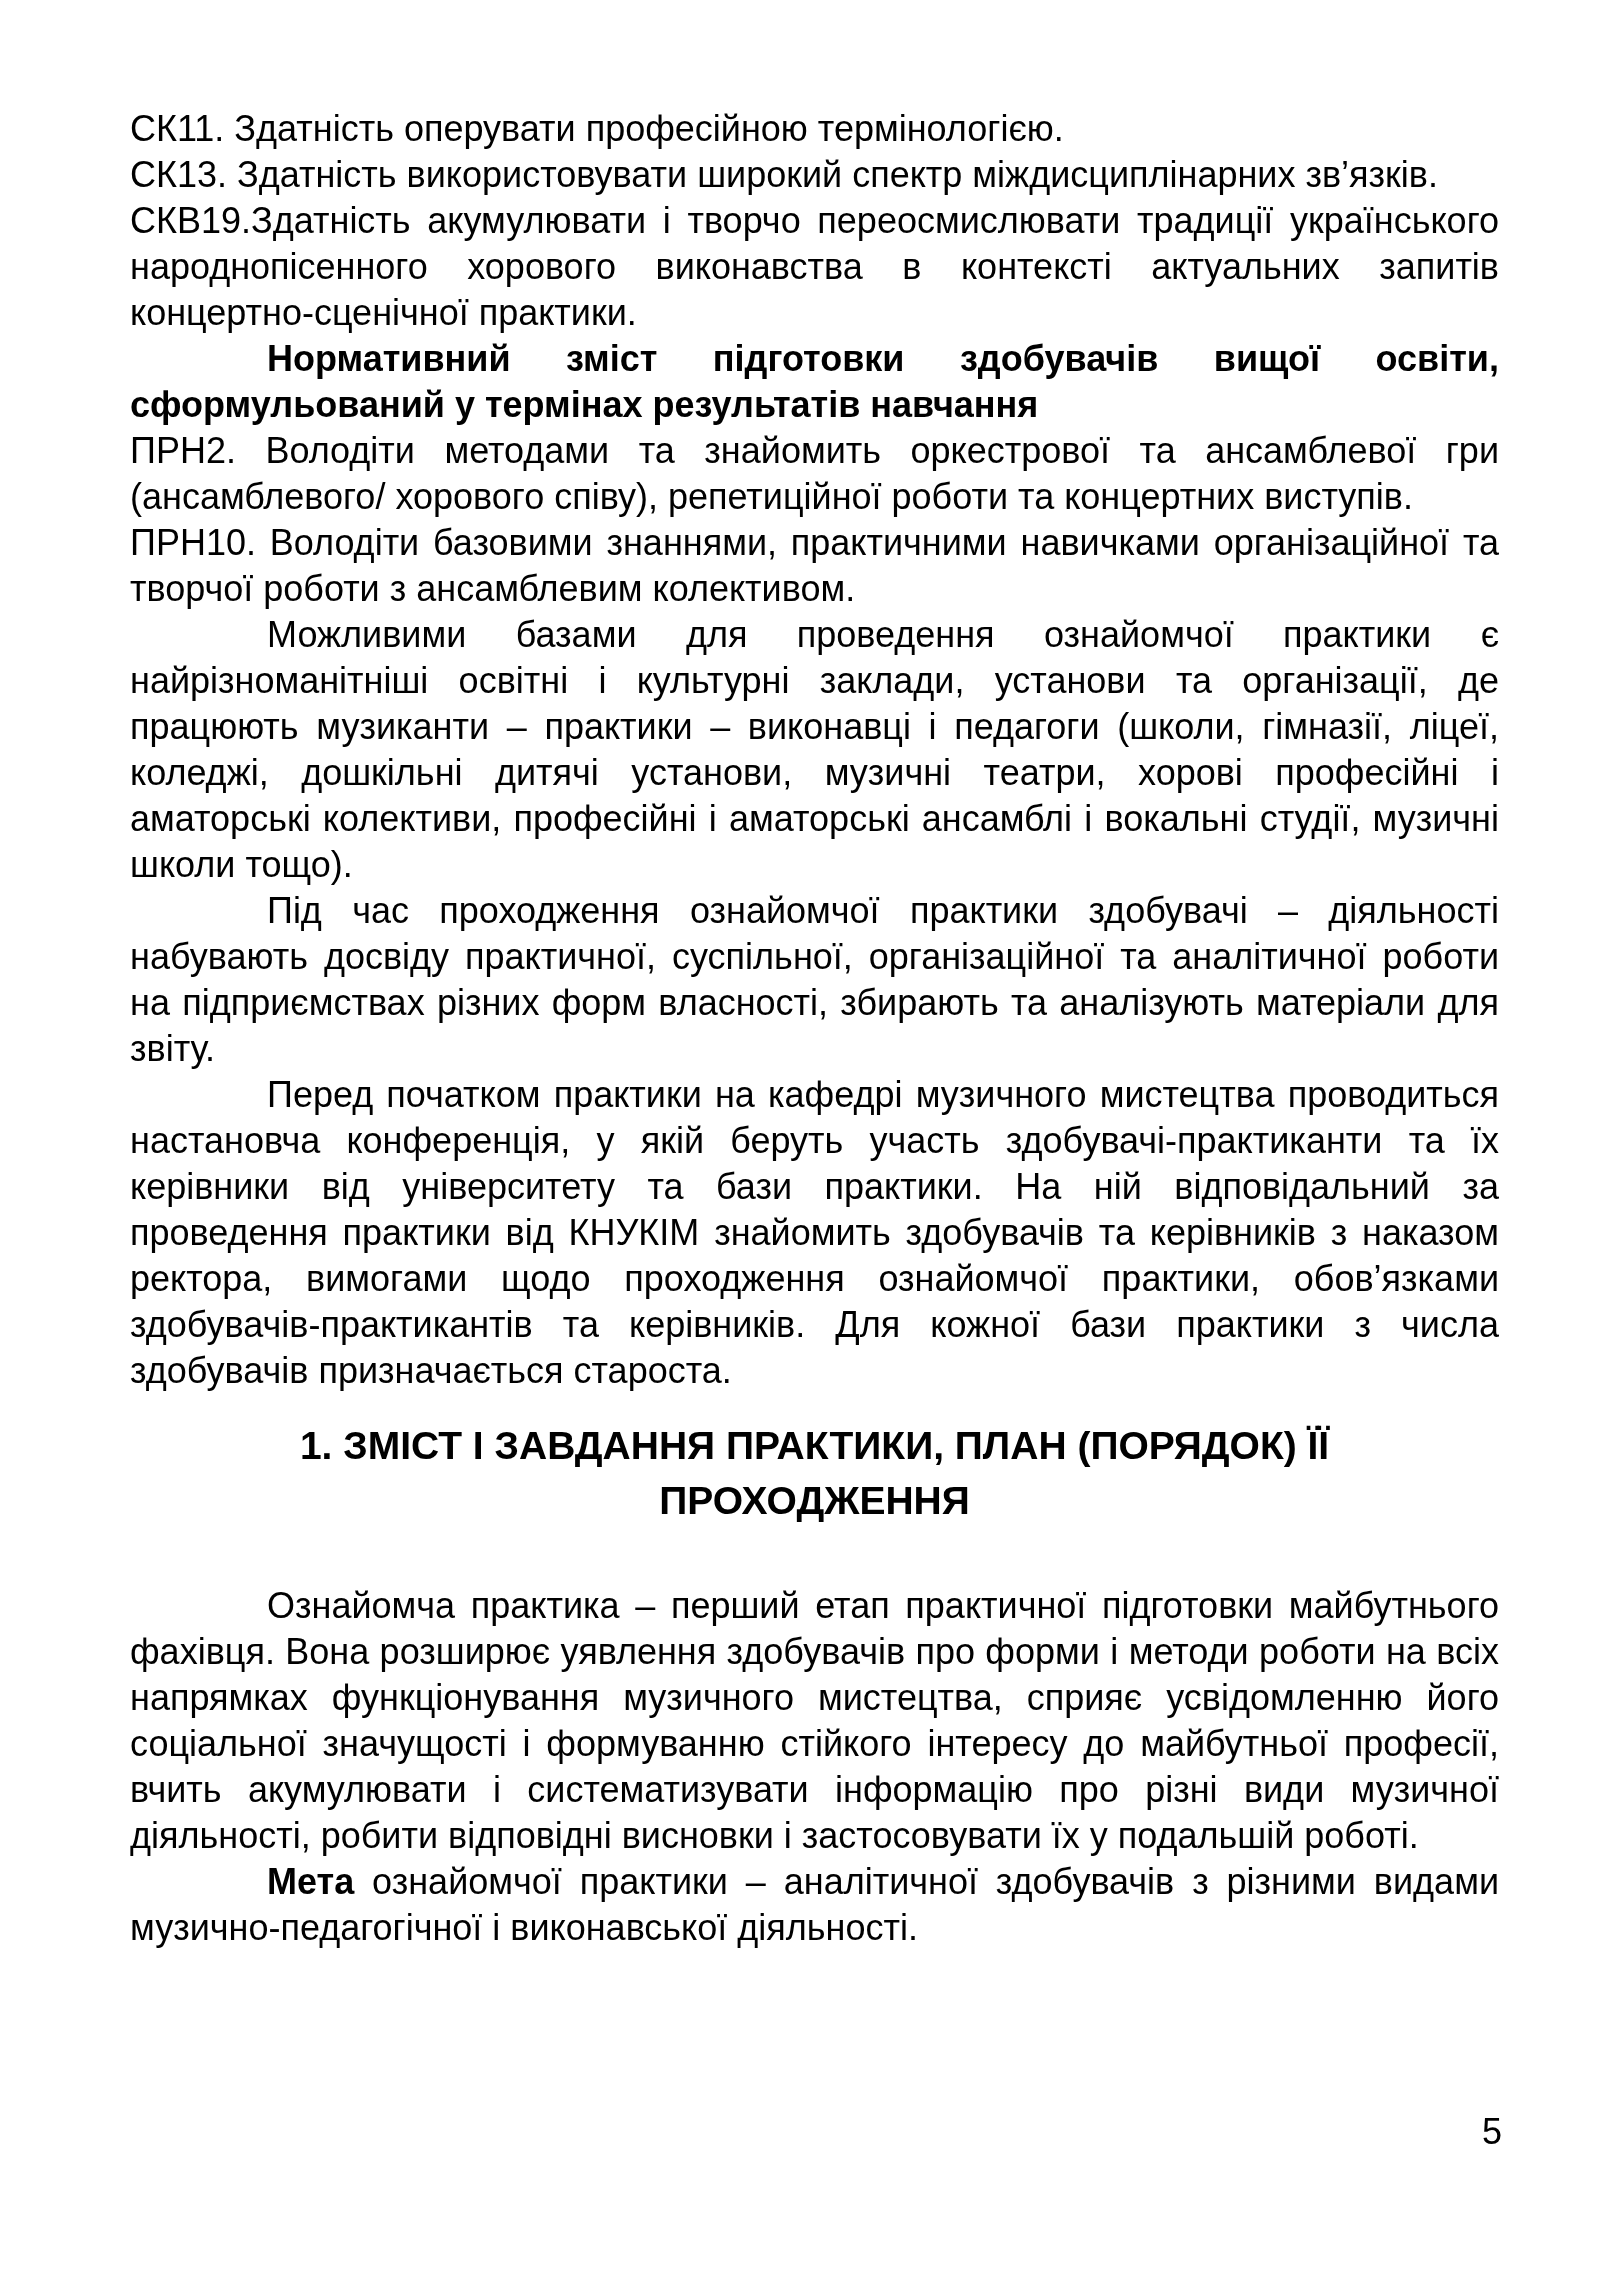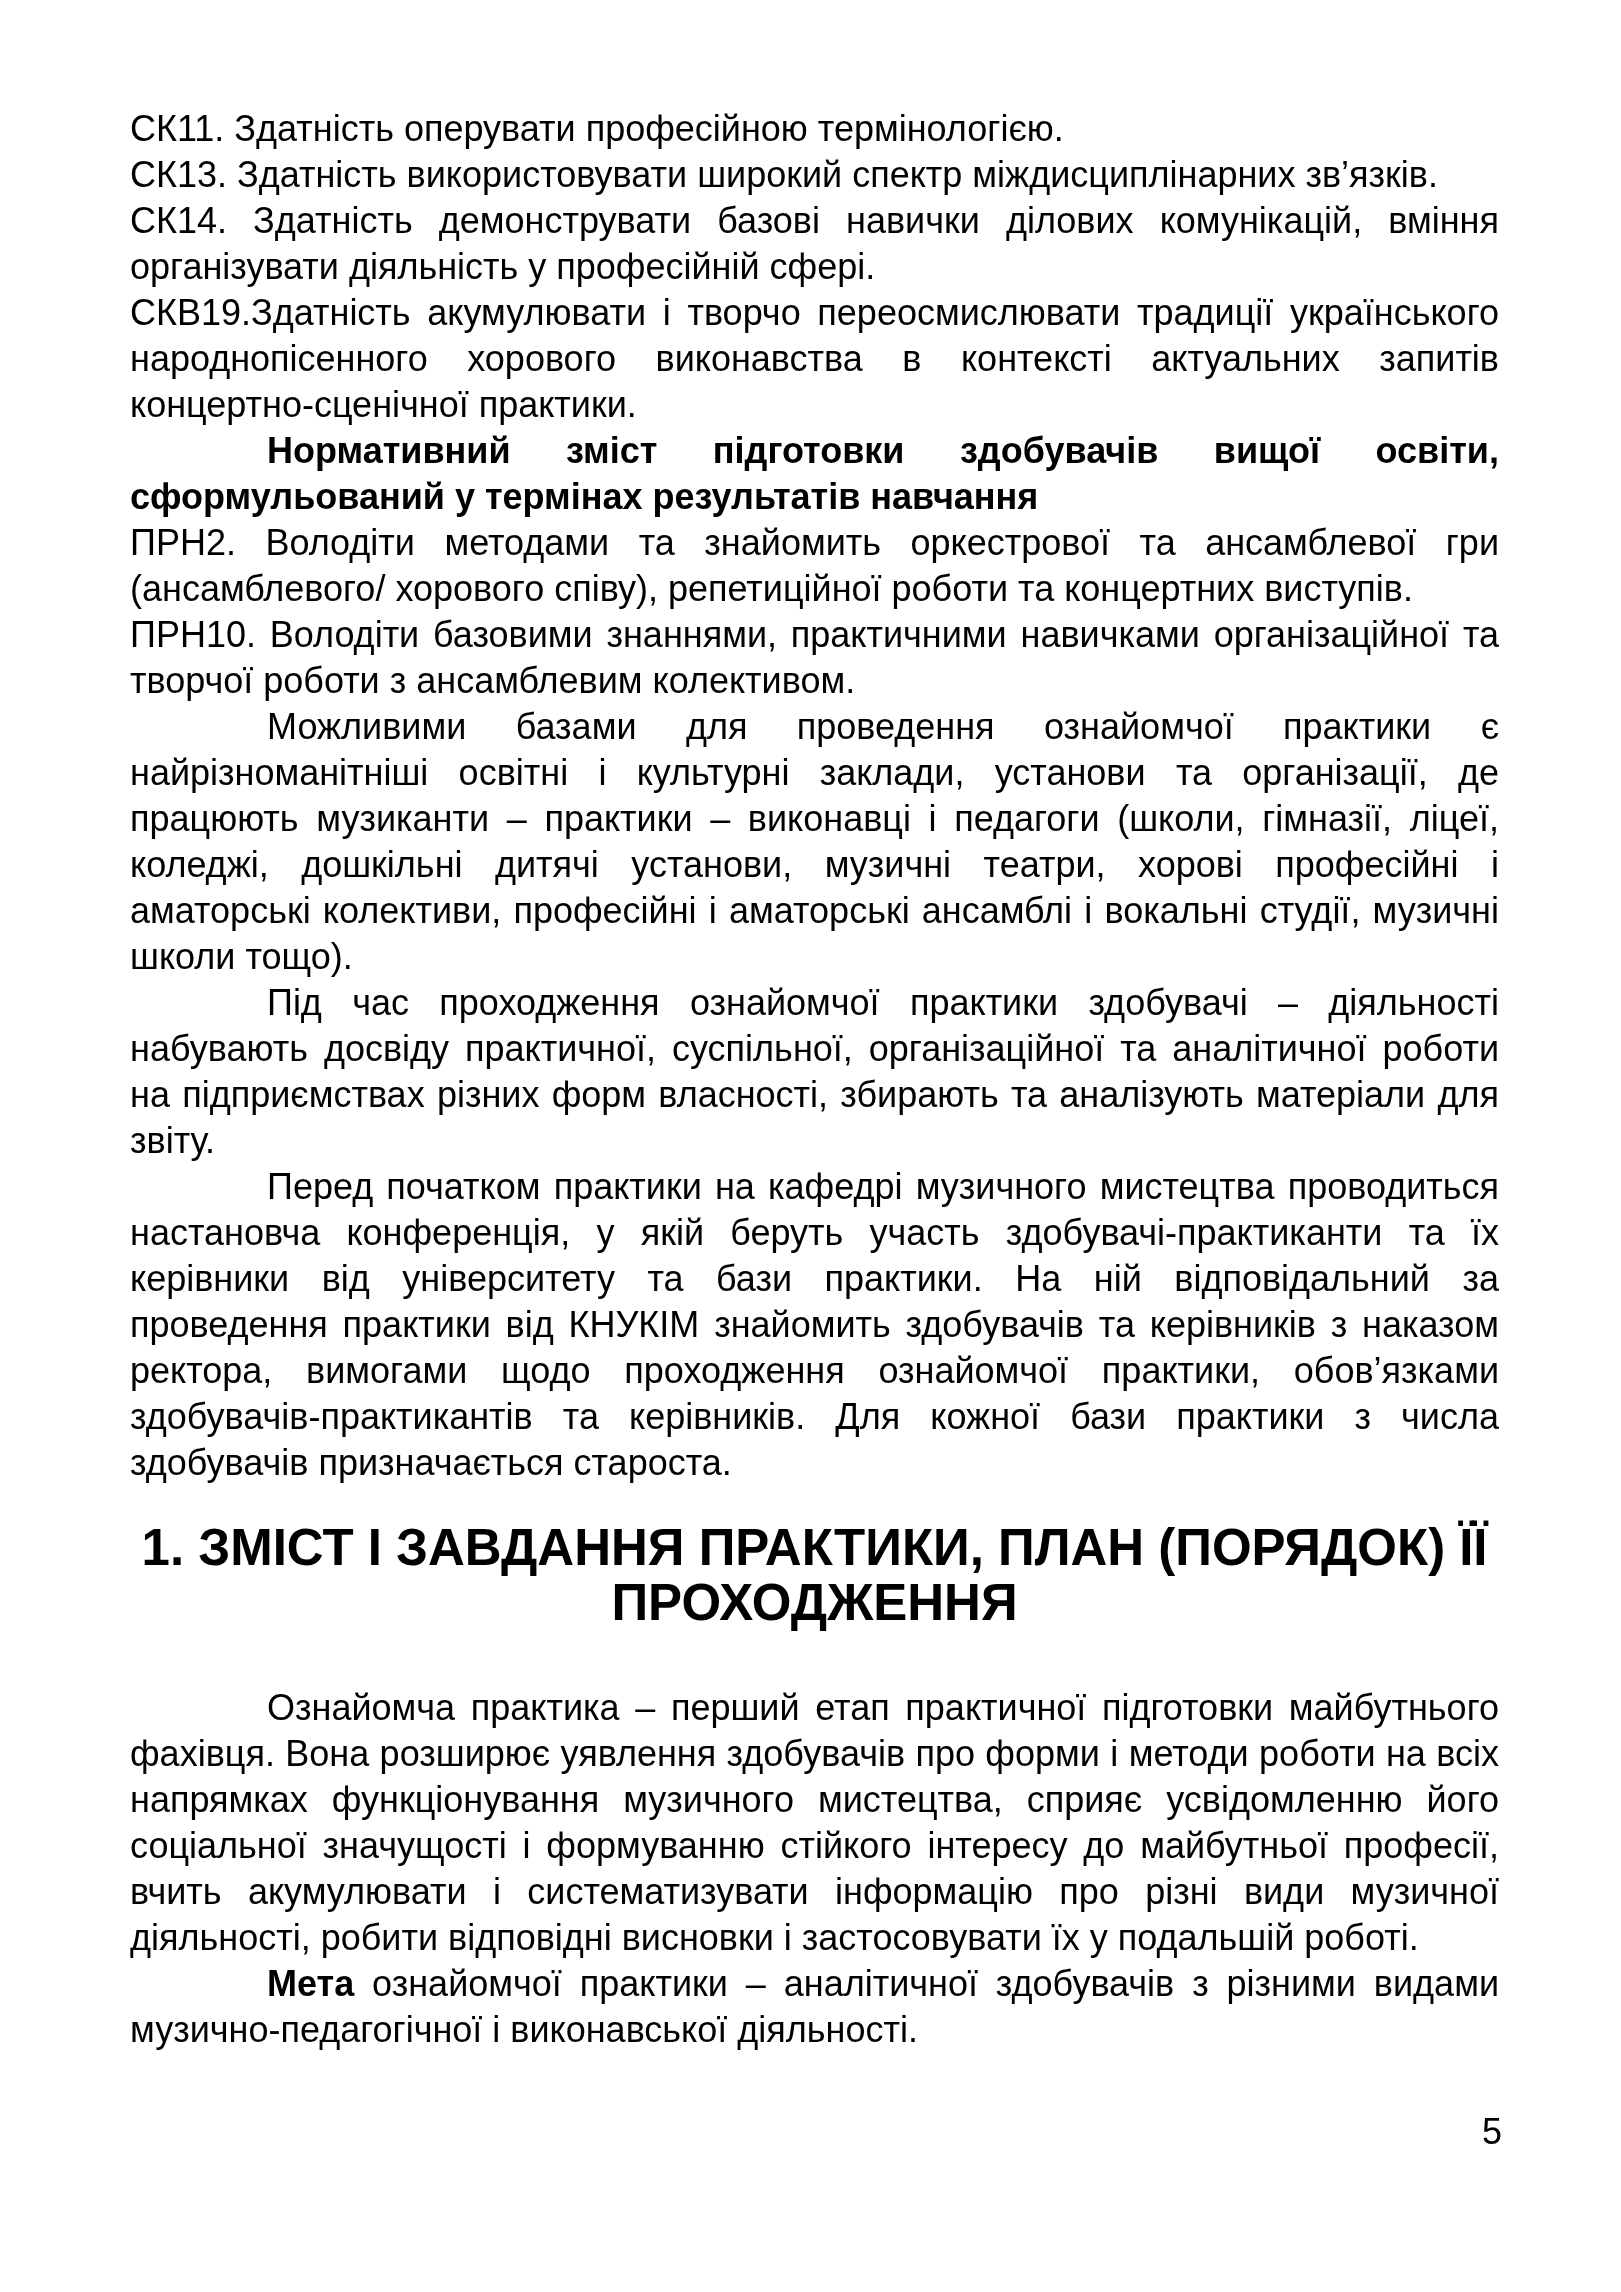--- a/index.html
+++ b/index.html
@@ -29,23 +29,23 @@
     padding: 0;
     text-align: justify;
   }
   p.indent {
     text-indent: 137px;
   }
   .bold {
     font-weight: bold;
   }
   .section-heading {
-    margin: 34px 0 55px 0;
+    margin: 24px 0 55px 0;
     font-weight: bold;
-    font-size: 51px;
+    font-size: 39px;
     line-height: 55px;
     text-align: center;
   }
   .section-heading .heading-line {
     display: block;
   }
   .page-number {
     position: absolute;
     top: 2109px;
     left: 130px;
@@ -58,21 +58,20 @@
 </head>
 <body>
 
 <div class="page">
   <div class="page-content">
 
     <p class="para">СК11. Здатність оперувати професійною термінологією.</p>
 
     <p class="para">СК13. Здатність використовувати широкий спектр міждисциплінарних зв’язків.</p>
 
-    <p class="para">СК14. Здатність демонструвати базові навички ділових комунікацій, вміння організувати діяльність у професійній сфері.</p>
 
     <p class="para">СКВ19.Здатність акумулювати і творчо переосмислювати традиції українського народнопісенного хорового виконавства в контексті актуальних запитів концертно-сценічної практики.</p>
 
     <p class="para indent bold">Нормативний зміст підготовки здобувачів вищої освіти, сформульований у термінах результатів навчання</p>
 
     <p class="para">ПРН2. Володіти методами та знайомить оркестрової та ансамблевої гри (ансамблевого/ хорового співу), репетиційної роботи та концертних виступів.</p>
 
     <p class="para">ПРН10. Володіти базовими знаннями, практичними навичками організаційної та творчої роботи з ансамблевим колективом.</p>
 
     <p class="para indent">Можливими базами для проведення ознайомчої практики є найрізноманітніші освітні і культурні заклади, установи та організації, де працюють музиканти – практики – виконавці і педагоги (школи, гімназії, ліцеї, коледжі, дошкільні дитячі установи, музичні театри, хорові професійні і аматорські колективи, професійні і аматорські ансамблі і вокальні студії, музичні школи тощо).</p>

